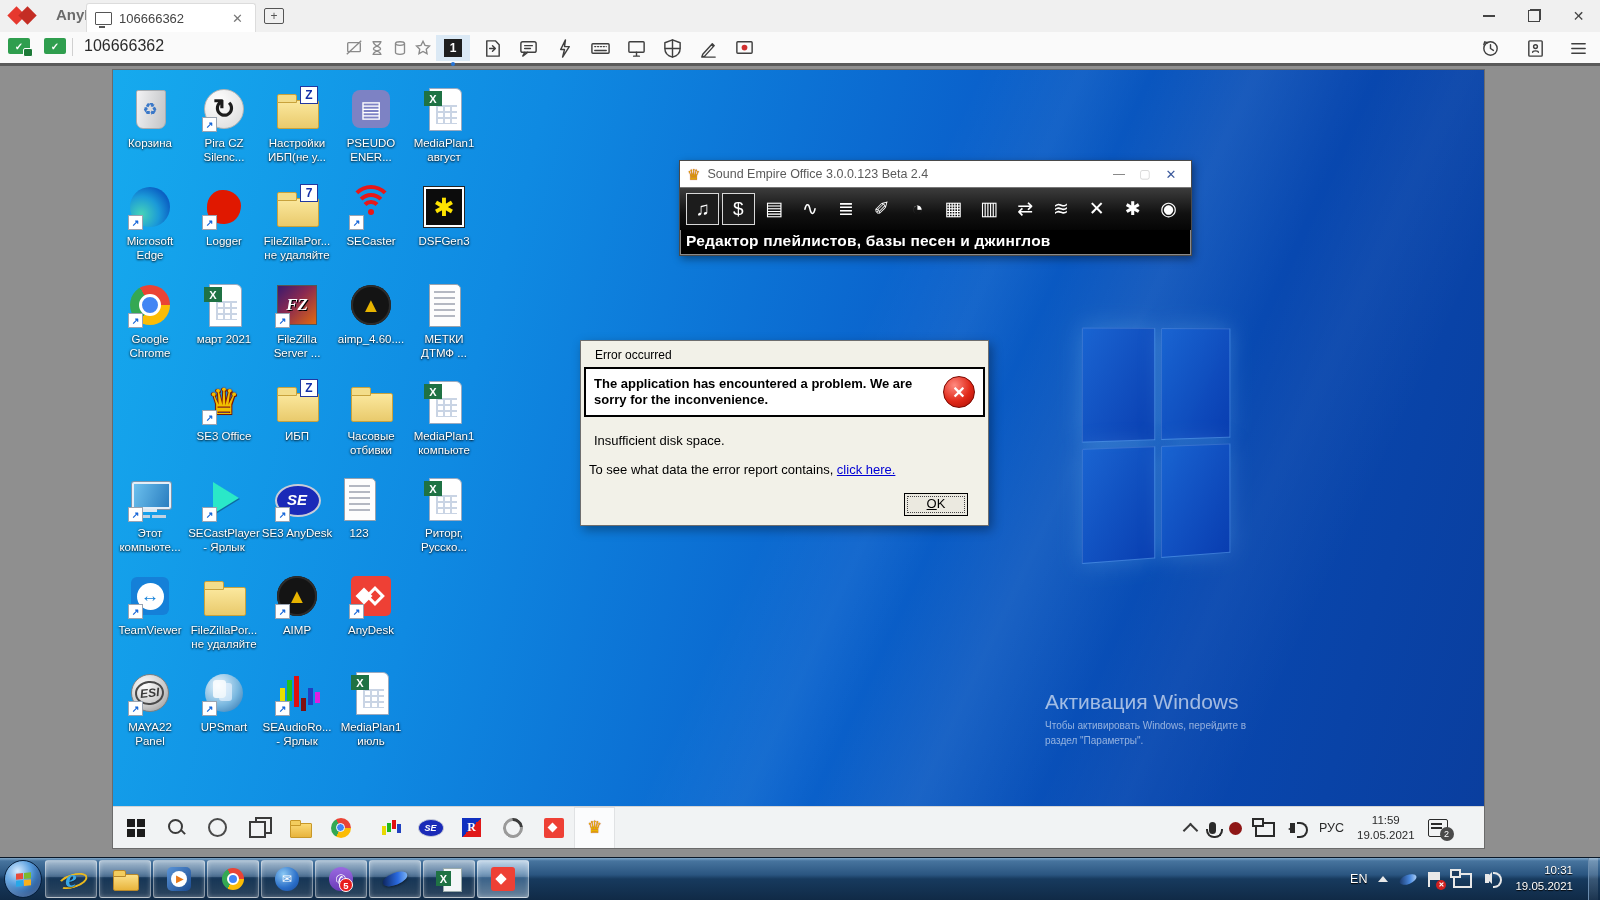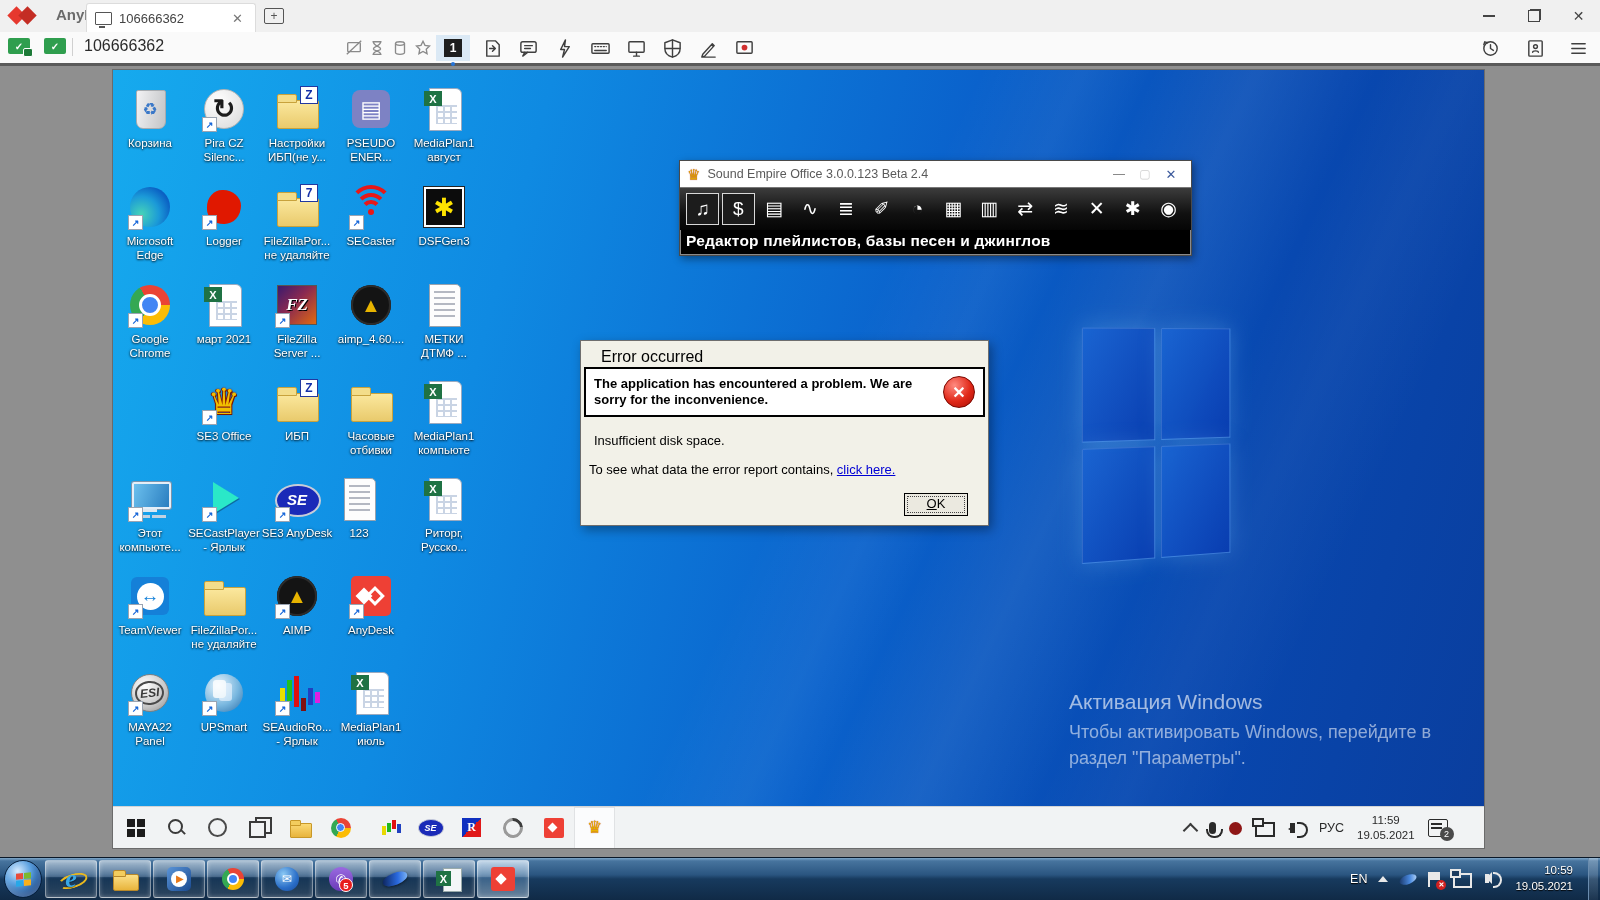--- a/index.html
+++ b/index.html
@@ -119,33 +119,33 @@
   #se-title{font-size:12.5px;color:#5a5a5a;flex:1}
   .sectl{width:26px;text-align:center;color:#7a7a7a;font-size:12px}
   #sectl-max{color:#d0d0d0}
   #sectl-close{color:#3c5a9c;font-size:13px}
   #se-toolbar{height:42px;background:linear-gradient(#3c3c3c,#111 60%,#050505);display:flex;align-items:center;justify-content:space-between;padding:0 6px;border-top:1px solid #777}
   .se-tool{width:33px;height:32px;line-height:32px;text-align:center;color:#fff;font-size:19px}
   .se-tool.boxed{border:1px solid #d8d8d8;background:#1c1c1c;box-sizing:border-box;line-height:30px}
   #se-status{height:24px;background:#000;border:1px solid #8a8a8a;border-top:none;color:#fff;font-weight:bold;font-size:15.5px;line-height:22px;padding-left:5px;letter-spacing:.2px}
   
   #errdlg{position:absolute;left:467px;top:270px;width:407px;height:184px;background:#f2f1e8;border:1px solid #6e6e6e;box-shadow:3px 4px 10px rgba(0,0,0,.35);z-index:20;font-size:13px;color:#000}
-  #errdlg-title{padding:7px 20px 4px;font-size:16px}
+  #errdlg-title{padding:7px 14px 4px;font-size:12px}
   #errdlg-head{position:absolute;left:3px;right:3px;top:26px;height:50px;border:2px solid #000;background:#fff;display:flex;align-items:center;box-sizing:border-box;padding:0 8px}
   #errdlg-head b{font-size:13px;line-height:1.25;flex:1;padding-right:10px}
   #err-icon{width:30px;height:30px;border-radius:50%;flex:0 0 30px;background:radial-gradient(circle at 35% 28%,#ff8a80,#e02818 55%,#a80c04);border:1px solid #7a0800;color:#fff;font-weight:bold;font-size:16px;display:flex;align-items:center;justify-content:center}
   #err-detail{position:absolute;left:13px;top:92px}
   #err-report{position:absolute;left:8px;top:121px}
   #err-link{color:#0000d4;text-decoration:underline;cursor:pointer}
   #ok-btn{position:absolute;right:20px;top:152px;width:62px;height:21px;background:#ebe9e0;border:1px solid #000;outline:1px dotted #444;outline-offset:-4px;font-size:13px;text-align:center;line-height:19px}
   #ok-btn .acc{text-decoration:underline}
   
-  #wm{position:absolute;left:956px;top:620px;color:rgba(255,255,255,.55);z-index:5}
+  #wm{position:absolute;left:932px;top:620px;color:rgba(255,255,255,.55);z-index:5}
   #wm .t{font-size:21px;margin-bottom:5px;color:rgba(255,255,255,.62)}
-  #wm .s{font-size:18px;line-height:1.45}
+  #wm .s{font-size:10px;line-height:1.45}
   
   #rtaskbar{position:absolute;left:0;bottom:0;width:100%;height:42px;background:#f1f3f4;border-top:1px solid #d2d4d6;display:flex;align-items:center;padding-left:2px;box-sizing:border-box;z-index:8}
   .rtbtn{width:41px;height:42px;display:flex;align-items:center;justify-content:center;position:relative;flex:0 0 auto}
   .rtbtn.active{background:#fbfcfd;box-shadow:inset 0 0 0 1px #e0e2e4}
   .rtbtn.gap{margin-left:8px}
   .rt{position:relative;width:22px;height:22px;display:flex;align-items:center;justify-content:center}
   .rt-start::before{content:"";position:absolute;left:2px;top:2px;width:8px;height:8px;background:#1c1c1c;box-shadow:10px 0 #1c1c1c,0 10px #1c1c1c,10px 10px #1c1c1c}
   .rt-search::before{content:"";width:11px;height:11px;border:2px solid #3a3a3a;border-radius:50%;position:absolute;left:2px;top:2px}
   .rt-search::after{content:"";position:absolute;left:14px;top:14px;width:6px;height:2px;background:#3a3a3a;transform:rotate(45deg)}
   .rt-cortana::before{content:"";width:15px;height:15px;border:2.5px solid #4a4a4a;border-radius:50%}
@@ -803,18 +803,18 @@
     <span class="htri"></span>
     <span class="hswoosh"></span>
     <span class="hflag">
         <span class="x">✕</span>
       </span>
     <span class="hnet"></span>
     <span class="hspk">
         <span class="w"></span>
       </span>
     <span class="hclock">
-      <div>10:59</div>
+      <div>10:31</div>
       <div>19.05.2021</div>
     </span>
     <span id="showdesk"></span>
   </div>
 </div>
 
 </body></html>

